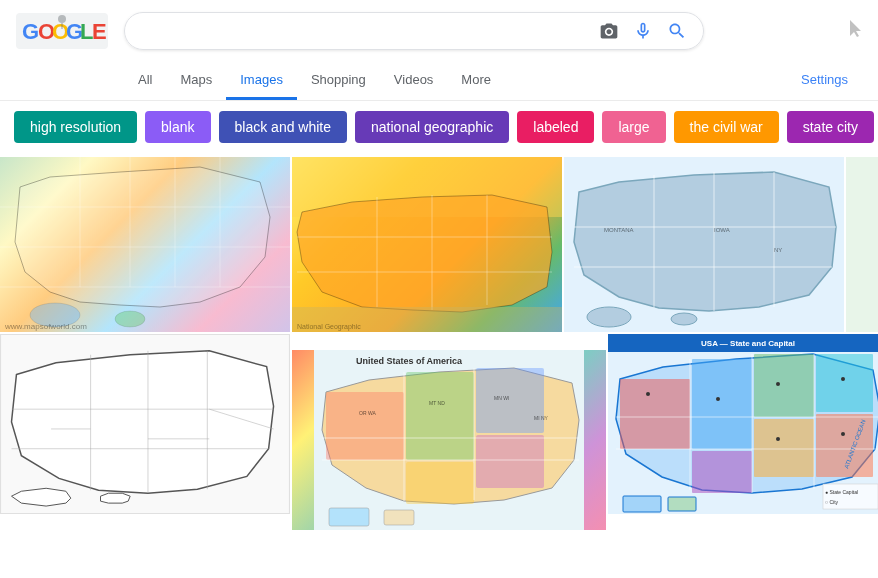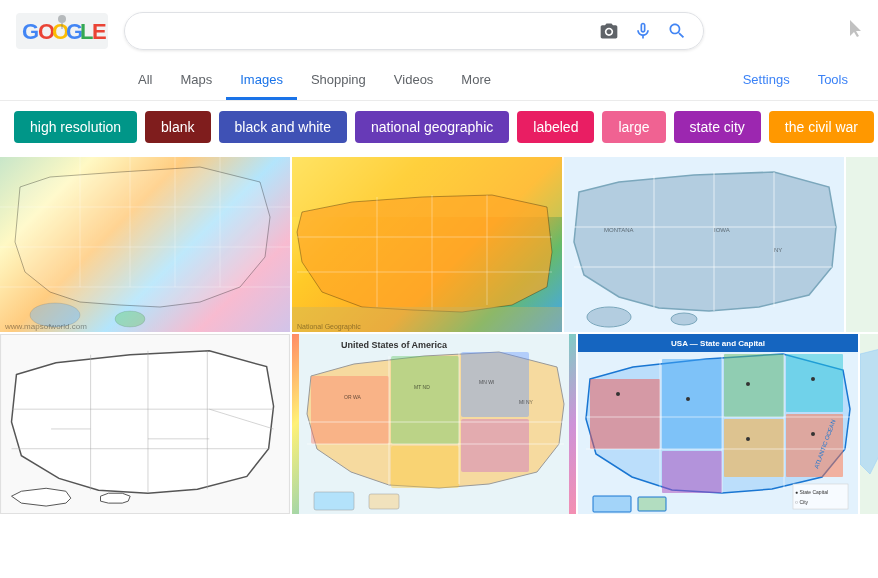--- a/index.html
+++ b/index.html
@@ -20,21 +20,21 @@
     .nav-item { padding: 10px 14px; font-size: 13px; color: #5f6368; text-decoration: none; cursor: pointer; border-bottom: 3px solid transparent; white-space: nowrap; }
     .nav-item.active { color: #1a73e8; border-bottom: 3px solid #1a73e8; font-weight: 500; }
     .nav-right { margin-left: auto; display: flex; gap: 0; }
     .nav-right .nav-item { color: #3b82f6; }
 
     
     .chips-row { display: flex; gap: 8px; padding: 10px 14px; overflow-x: auto; scrollbar-width: none; }
     .chips-row::-webkit-scrollbar { display: none; }
     .chip { padding: 8px 16px; border-radius: 4px; font-size: 14px; font-weight: 500; color: #fff; cursor: pointer; white-space: nowrap; border: none; }
     .chip-teal { background: #009688; }
-    .chip-cyan { background: #7f1d1d; }
+    .chip-cyan { background: #8b5cf6; }
     .chip-indigo { background: #3f51b5; }
     .chip-deep-purple { background: #673ab7; }
     .chip-pink { background: #e91e63; }
     .chip-red-pink { background: #f06292; }
     .chip-purple { background: #9c27b0; }
     .chip-orange { background: #ff9800; }
 
     
     .image-grid { display: flex; flex-direction: column; gap: 2px; padding: 4px 0; }
     .image-row { display: flex; gap: 2px; }
@@ -49,21 +49,21 @@
     .map-usa-capital { background: linear-gradient(135deg, #ef9a9a 0%, #fff176 20%, #a5d6a7 40%, #80deea 60%, #b39ddb 80%, #ffcc80 100%); }
 
     
     .row1-img1 { width: 290px; height: 175px; }
     .row1-img2 { width: 270px; height: 175px; }
     .row1-img3 { width: 280px; height: 175px; }
     .row1-img4 { width: 34px; height: 175px; }
 
     
     .row2-img1 { width: 290px; height: 180px; }
-    .row2-img2 { width: 284px; height: 180px; }
+    .row2-img2 { width: 314px; height: 180px; margin-top: 16px; }
     .row2-img3 { width: 280px; height: 180px; }
     .row2-img4 { width: 34px; height: 180px; }
 
     
     .thin-col { background: linear-gradient(180deg, #e8f5e9 0%, #fff9c4 50%, #fce4ec 100%); }
   </style>
 </head>
 <body>
 
 <div class="header">
@@ -125,33 +125,32 @@
   <div class="nav-left">
     <a class="nav-item">All</a>
     <a class="nav-item">Maps</a>
     <a class="nav-item active">Images</a>
     <a class="nav-item">Shopping</a>
     <a class="nav-item">Videos</a>
     <a class="nav-item">More</a>
   </div>
   <div class="nav-right">
     <a class="nav-item">Settings</a>
-    <a class="nav-item">Tools</a>
   </div>
 </nav>
 
 <div class="chips-row">
   <button class="chip chip-teal">high resolution</button>
   <button class="chip chip-cyan">blank</button>
   <button class="chip chip-indigo">black and white</button>
   <button class="chip chip-deep-purple">national geographic</button>
   <button class="chip chip-pink">labeled</button>
   <button class="chip chip-red-pink">large</button>
+  <button class="chip chip-orange">the civil war</button>
   <button class="chip chip-purple">state city</button>
-  <button class="chip chip-orange">the civil war</button>
 </div>
 
 <div class="image-grid">
 
   <div class="image-row">
 
     <div class="img-placeholder row1-img1 map-colored">
       <svg width="100%" height="100%" viewBox="0 0 290 175" xmlns="http://www.w3.org/2000/svg">
 
         <rect width="290" height="175" fill="none"></rect>

